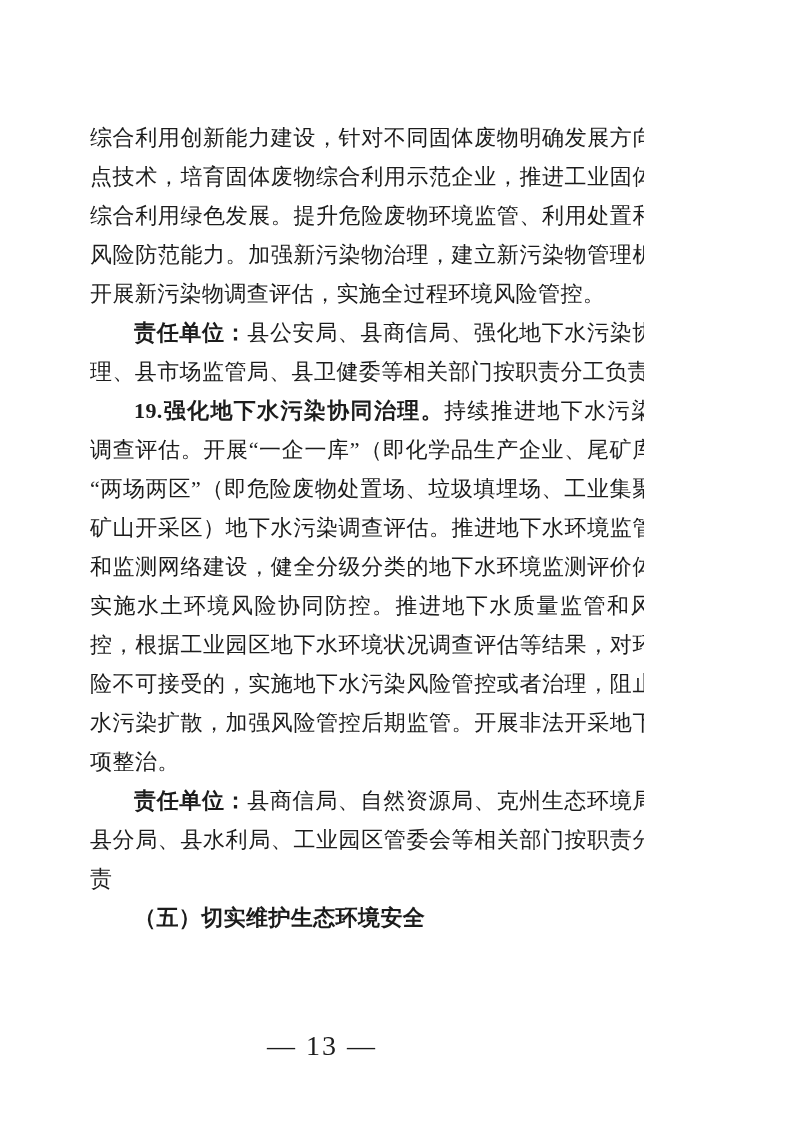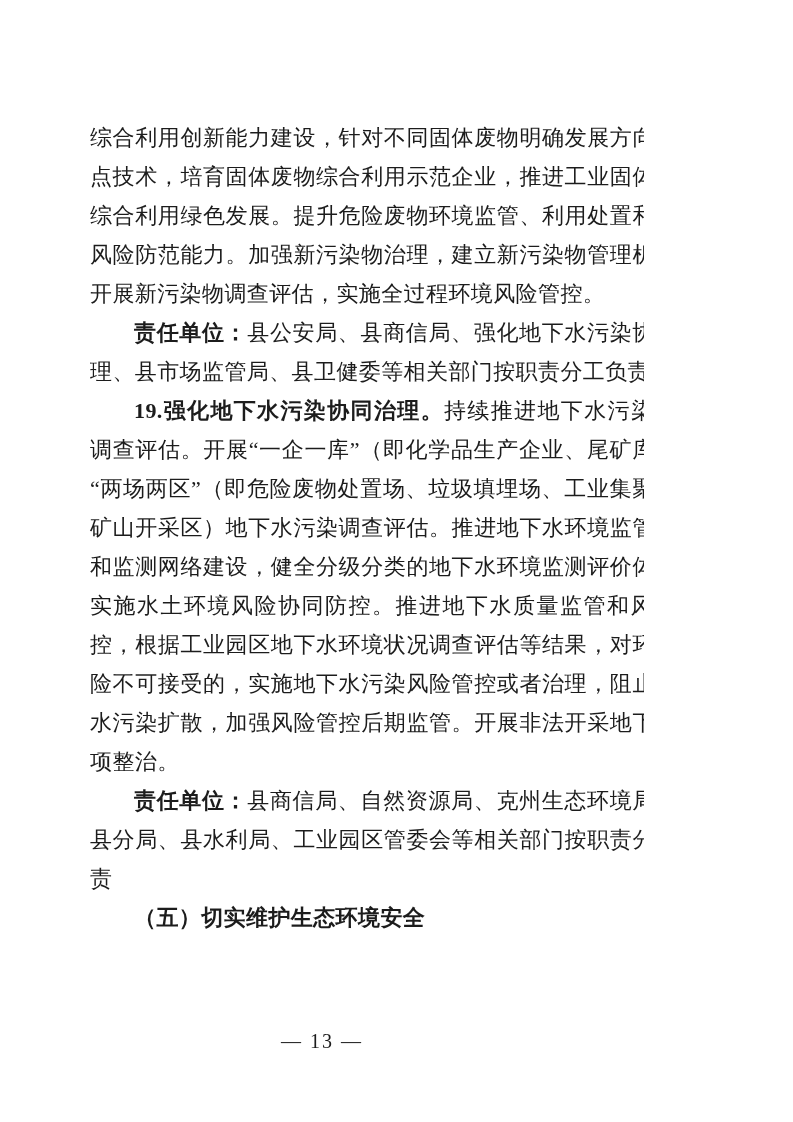--- a/index.html
+++ b/index.html
@@ -39,21 +39,21 @@
   }
   .heading-seg {
     font-weight: 700;
   }
   .page-footer {
     position: absolute;
     left: 0;
     right: 0;
     top: 1030px;
     text-align: center;
-    font-size: 20px;
+    font-size: 28px;
     letter-spacing: 2px;
     color: #1c1c1c;
     font-family: "Liberation Serif", "DejaVu Serif", serif;
   }
 </style>
 </head>
 <body>
 
 <div class="page">
 

